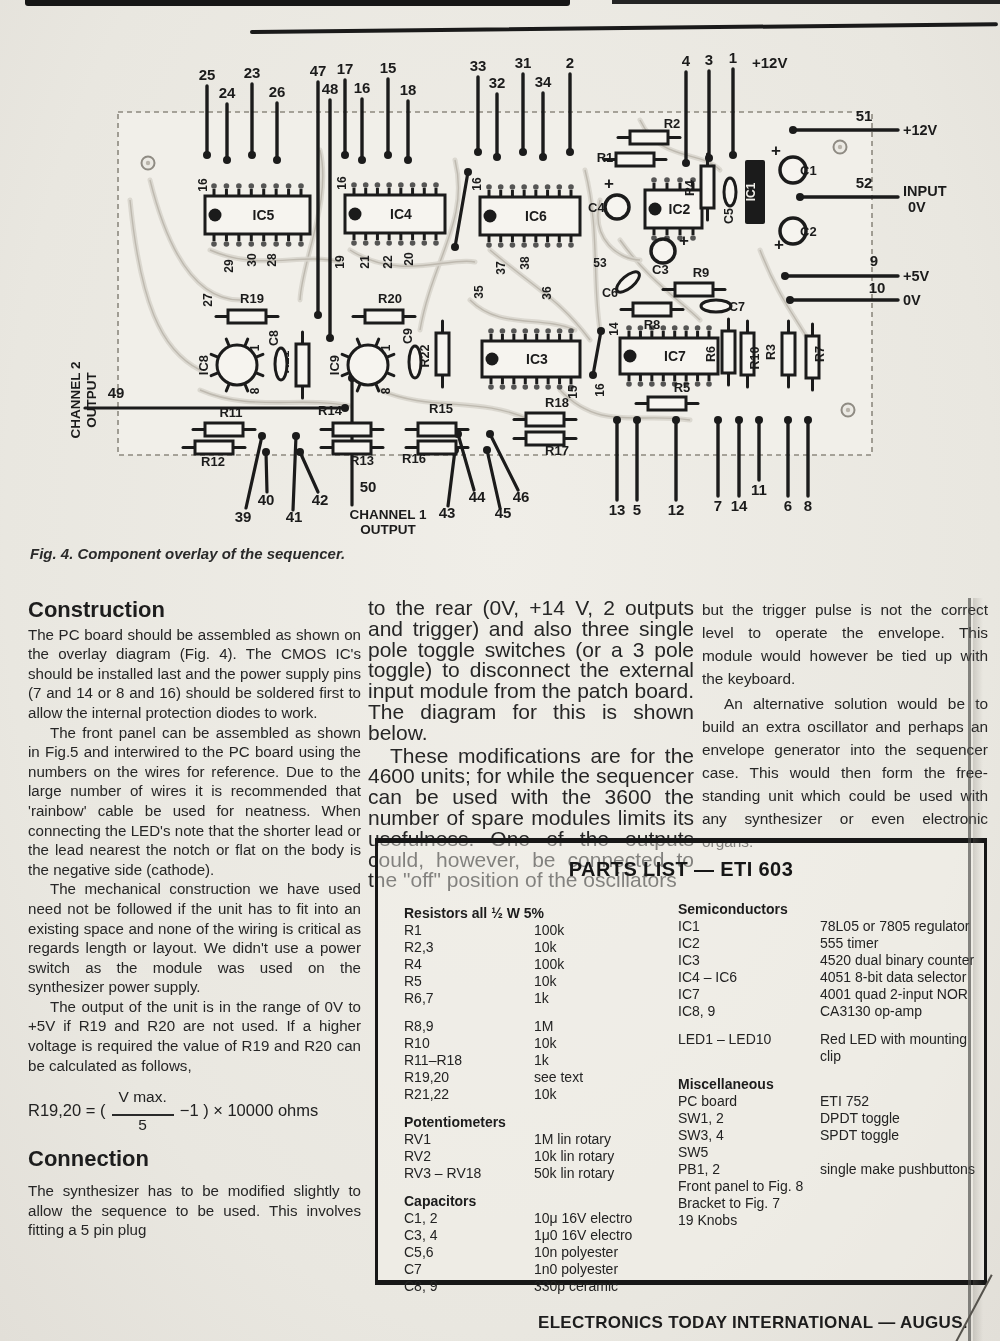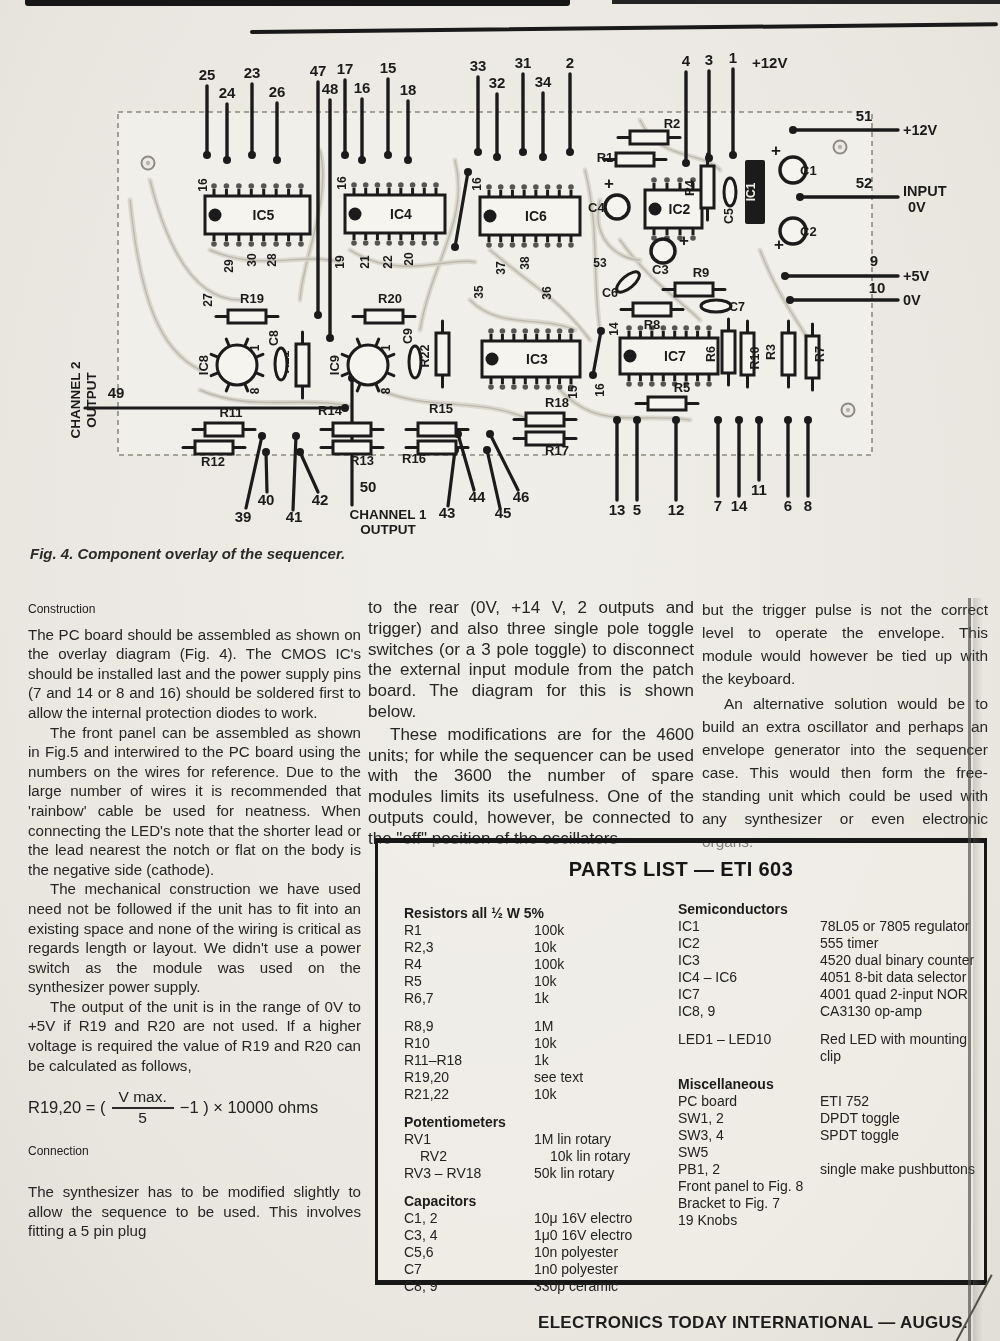--- a/index.html
+++ b/index.html
@@ -9,30 +9,30 @@
         radial-gradient(ellipse at 50% 40%, #f0eee8 0%, #e9e7e0 70%, #e2dfd8 100%);}
   .topbar1{position:absolute;left:25px;top:0;width:545px;height:6px;background:#161616;border-radius:0 0 3px 3px;}
   .topbar2{position:absolute;left:612px;top:0;width:388px;height:4px;background:#242424;}
   #title{position:absolute;left:18px;top:6px;font-size:37px;font-weight:800;letter-spacing:-0.5px;color:#141414;}
   #title-rule{position:absolute;left:250px;top:30px;width:748px;height:4px;background:#1a1a1a;
               transform:rotate(-0.6deg);transform-origin:left center;border-radius:2px;}
   #pcb{position:absolute;left:0;top:0;}
   #caption{position:absolute;left:30px;top:545px;font-size:15px;font-style:italic;font-weight:600;color:#2a2a2a;}
   .col{position:absolute;text-align:justify;color:#262626;}
   #col1{left:28px;top:600px;width:333px;font-size:15.1px;line-height:19.6px;}
-  #col2{left:368px;top:598px;width:326px;font-size:17px;line-height:20.8px;}
+  #col2{left:368px;top:598px;width:326px;font-size:21px;line-height:20.8px;}
   #col3{left:702px;top:598px;width:286px;font-size:15.4px;line-height:23px;}
   .col p{margin:0;}
   .col p.ind{text-indent:22px;}
   .col p.sp{margin-top:2px;}
-  h2.colhead{font-size:12px;font-weight:400;margin:0 0 5px 0;text-align:left;color:#1d1d1d;}
-  h2.colhead.later{margin-top:16px;margin-bottom:20px;}
+  h2.colhead{font-size:22px;font-weight:700;margin:0 0 5px 0;text-align:left;color:#1d1d1d;}
+  h2.colhead.later{margin-top:16px;margin-bottom:12px;}
   #formula{display:flex;align-items:center;gap:6px;font-size:16.5px;margin:13px 0 6px 0;color:#222;}
   .frac{display:inline-flex;flex-direction:column;align-items:center;line-height:1.1;font-size:15.5px;}
-  .frac .num{border-bottom:2px solid #2a2a2a;padding:0 7px 2px;}
+  .frac .num{border-bottom:2px solid #2a2a2a;padding:0 7px 9px;}
   #partsbox{position:absolute;left:375px;top:838px;width:612px;height:447px;
             border:3px solid #171717;border-top-width:5px;border-bottom-width:5px;
             background:rgba(244,242,236,0.45);box-sizing:border-box;}
   #parts-title{ text-align:center;font-size:20px;font-weight:700;letter-spacing:0.4px;margin-top:15px;color:#161616;}
   #parts-left{position:absolute;left:26px;top:62px;width:268px;}
   #parts-right{position:absolute;left:300px;top:58px;width:302px;}
   .pl-section.gap{margin-top:11px;}
   .pl-head{font-weight:700;font-size:14px;line-height:17px;color:#1c1c1c;}
   .pl-row{display:flex;font-size:14px;line-height:17px;color:#232323;}
   .pl-name{flex:0 0 auto;}
@@ -636,21 +636,21 @@
             <span class="pl-val">10k</span>
           </div>
         </div>
         <div class="pl-section gap">
           <div class="pl-head">Potentiometers</div>
           <div class="pl-row">
             <span class="pl-name" style="width: 130px;">RV1</span>
             <span class="pl-val">1M lin rotary</span>
           </div>
           <div class="pl-row">
-            <span class="pl-name" style="width: 130px; margin-left: 16px;">RV2</span>
+            <span class="pl-name" style="width: 130px;">RV2</span>
             <span class="pl-val">10k lin rotary</span>
           </div>
           <div class="pl-row">
             <span class="pl-name" style="width: 130px;">RV3 – RV18</span>
             <span class="pl-val">50k lin rotary</span>
           </div>
         </div>
         <div class="pl-section gap">
           <div class="pl-head">Capacitors</div>
           <div class="pl-row">

